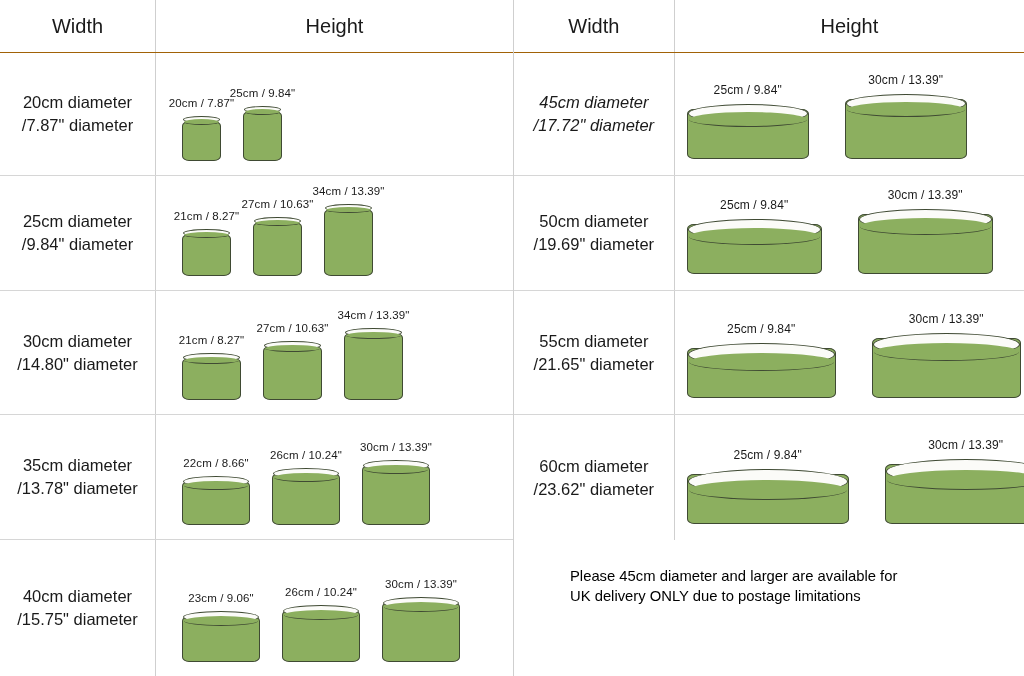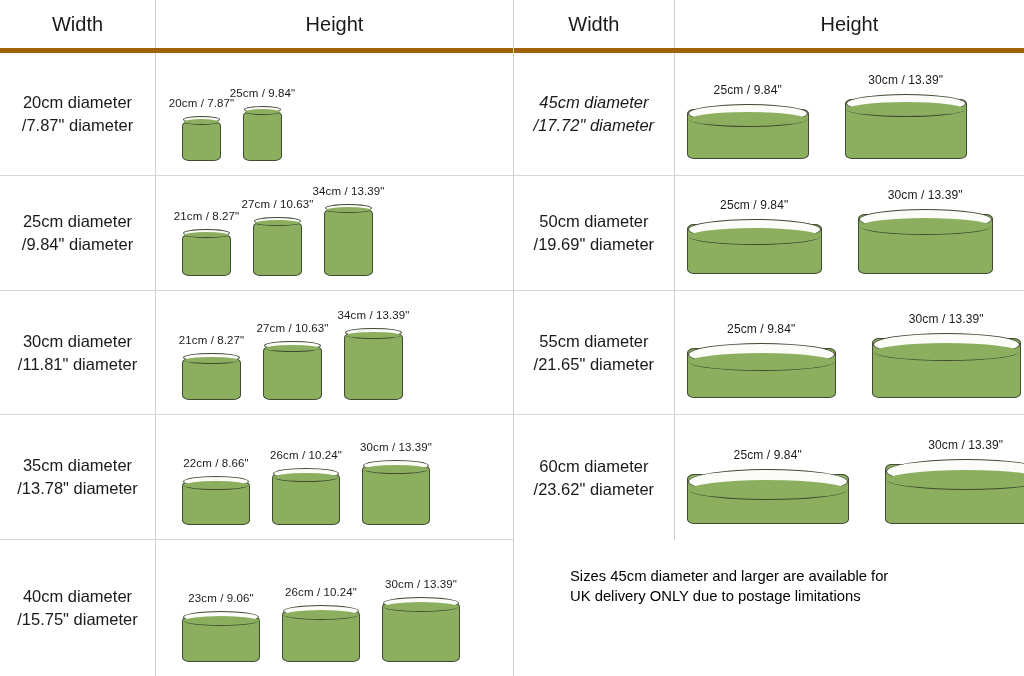--- a/index.html
+++ b/index.html
@@ -28,21 +28,21 @@
     box-sizing: border-box;
     display: flex;
     flex-direction: column;
   }
   .panel-left  { width: 513px; }
   .panel-right { width: 511px; border-left: 1px solid #cfcfcf; }
 
   .hdr-row {
     height: 53px;
     display: flex;
-    border-bottom: 5px solid #a16207;
+    border-bottom: 1px solid #a16207;
     box-sizing: border-box;
   }
   .hdr-cell {
     display: flex;
     align-items: center;
     justify-content: center;
     font-size: 20px;
     font-weight: 400;
     color: #1a1a1a;
     box-sizing: border-box;
@@ -215,21 +215,21 @@
                   <div class="shade-body"></div>
                   <div class="shade-rim" style="height: 8px;"></div>
                   <div class="shade-rim-inner" style="top: 3px; height: 6px;"></div>
                 </div>
               </div>
             </div>
           </div>
         </div>
         <div class="row" style="height: 124px;">
           <div class="cell-label" style="white-space: pre-line;">30cm diameter
-/11.81" diameter</div>
+/14.80" diameter</div>
           <div class="cell-shades">
             <div class="shade-group">
               <div class="shade-item" style="width: 59px;">
                 <div class="shade-cap">21cm / 8.27"</div>
                 <div class="shade" style="width: 59px; height: 47px;">
                   <div class="shade-body"></div>
                   <div class="shade-rim" style="height: 9px;"></div>
                   <div class="shade-rim-inner" style="top: 4px; height: 7px;"></div>
                 </div>
               </div>
@@ -419,19 +419,19 @@
                 </div>
               </div>
             </div>
           </div>
         </div>
       </div>
 
     <div class="row" style="flex:1 1 auto;">
       <div class="note-cell">
         <div class="note-gap"></div>
-        <p style="white-space: pre-line;">Sizes 45cm diameter and larger are available for
+        <p style="white-space: pre-line;">Please 45cm diameter and larger are available for
 UK delivery ONLY due to postage limitations</p>
       </div>
     </div>
   </div>
 
 </div>
 
 </body></html>

